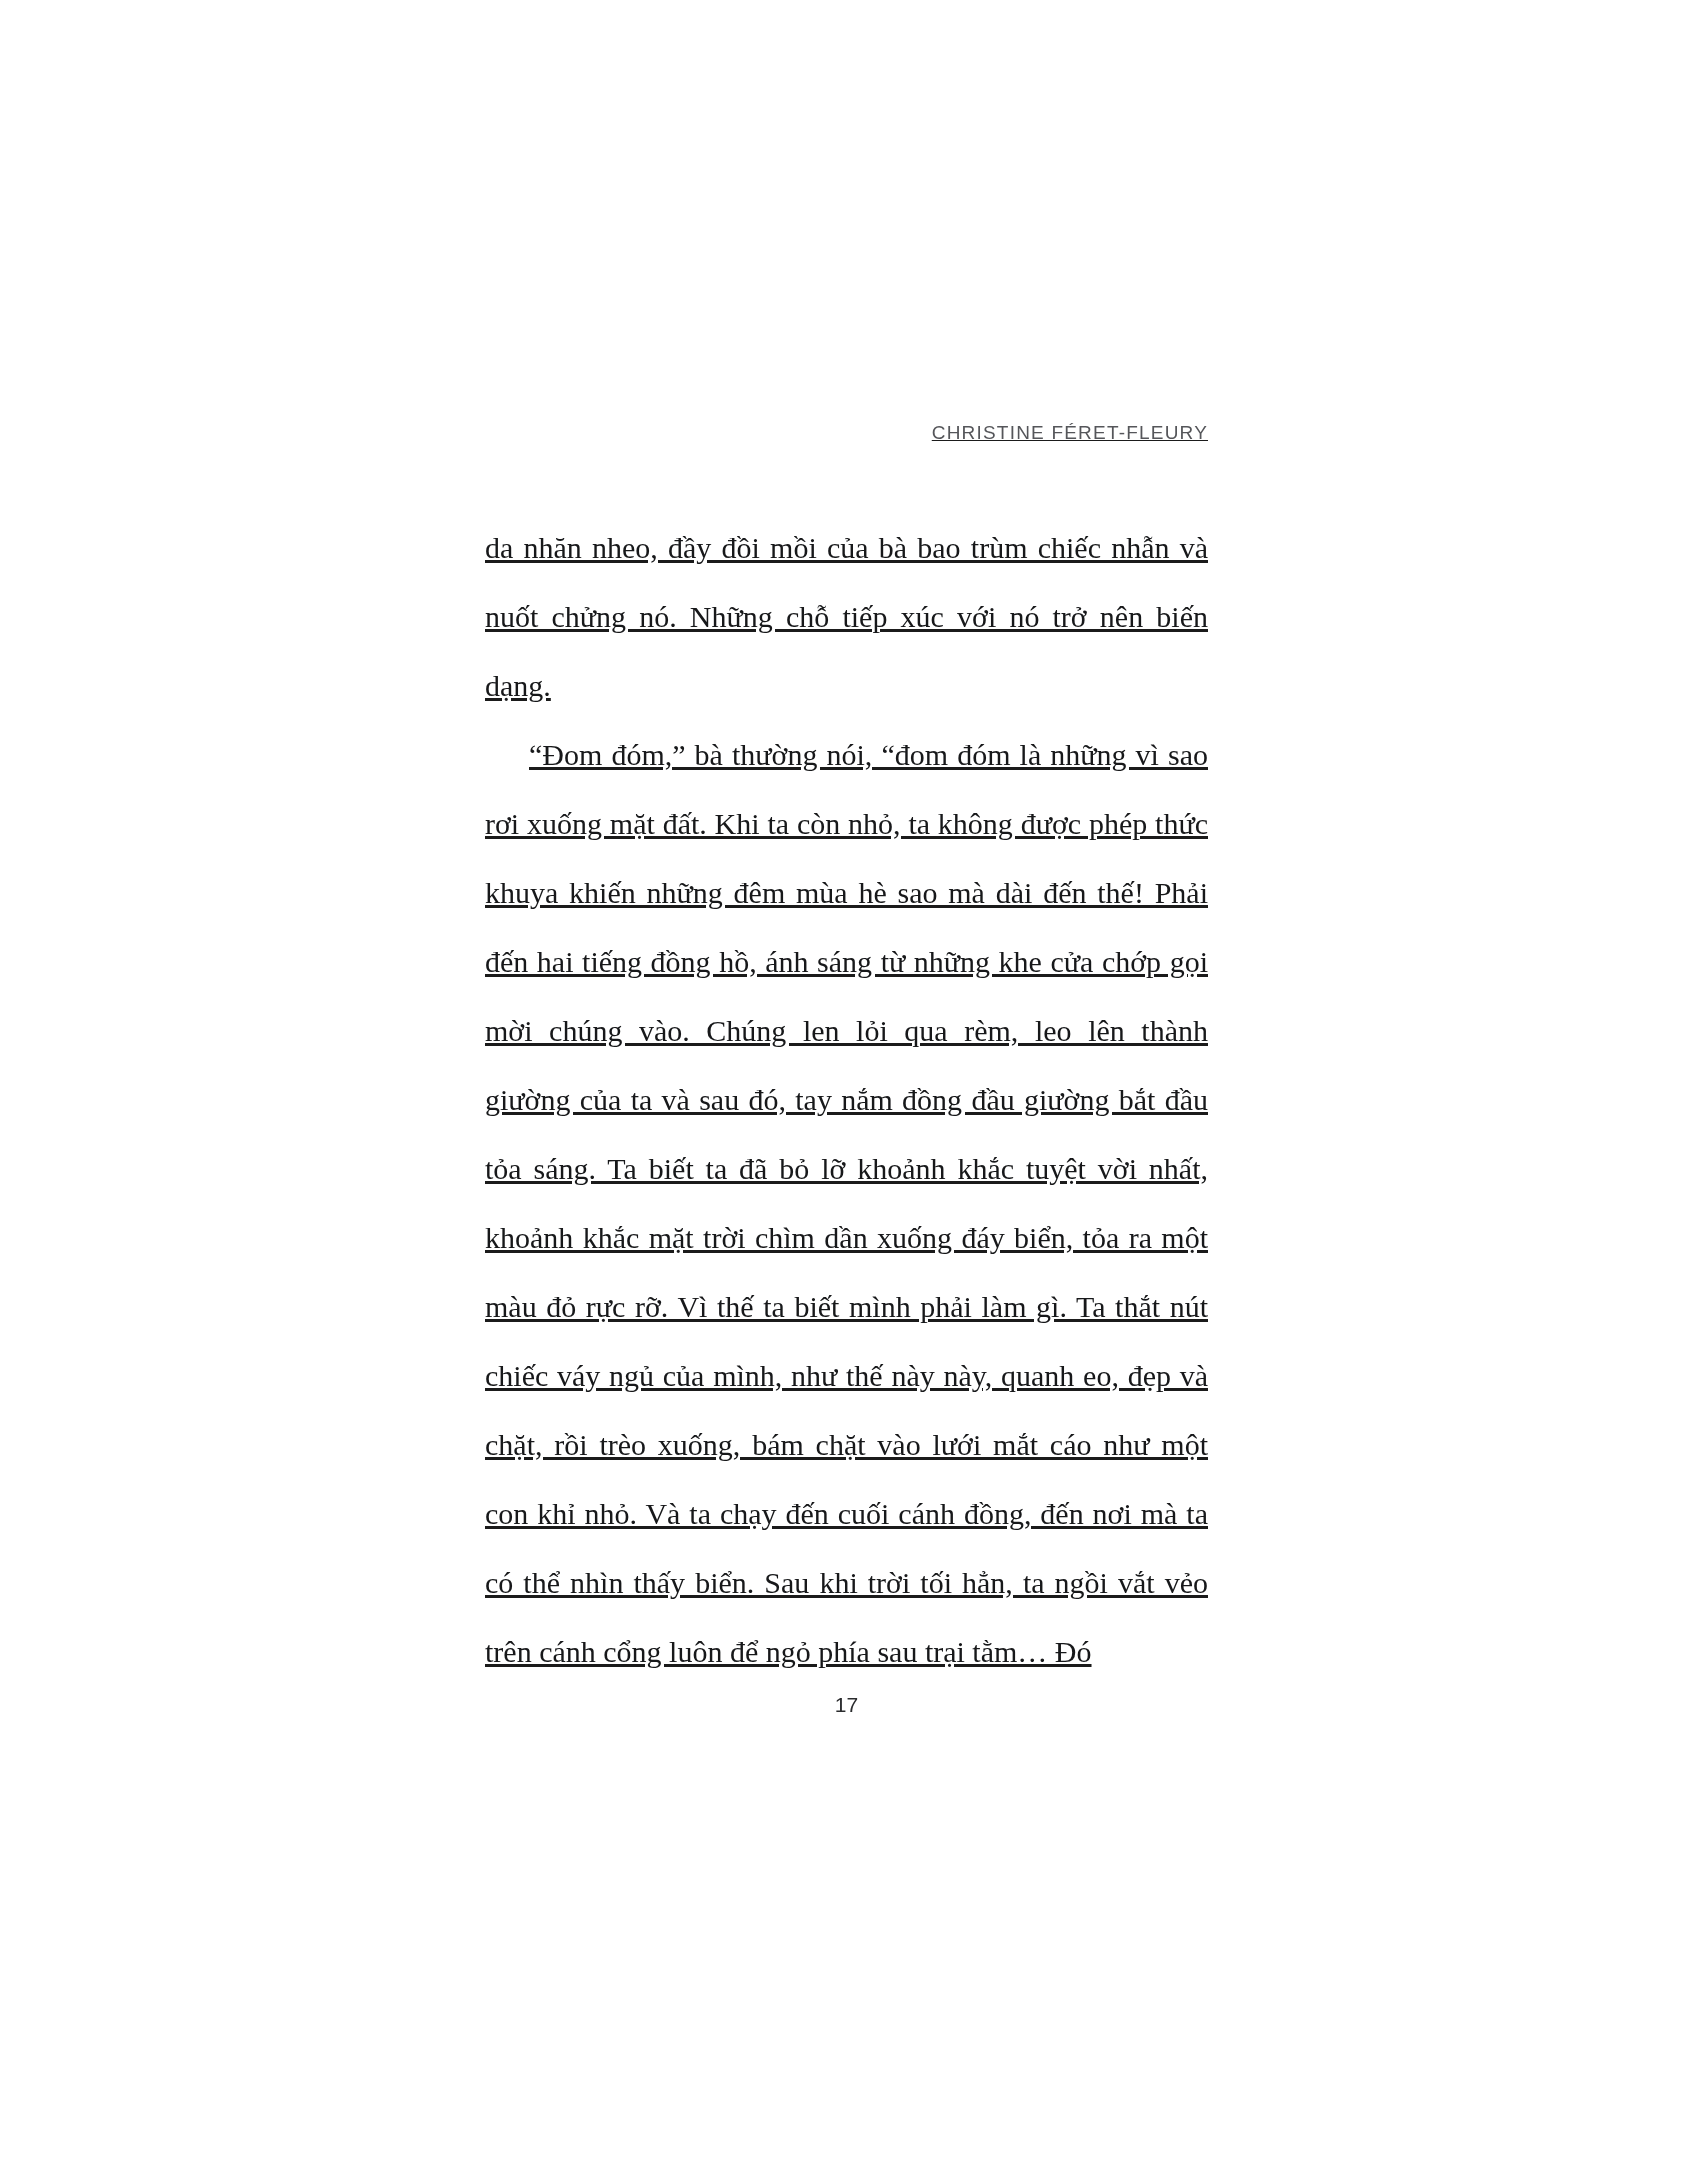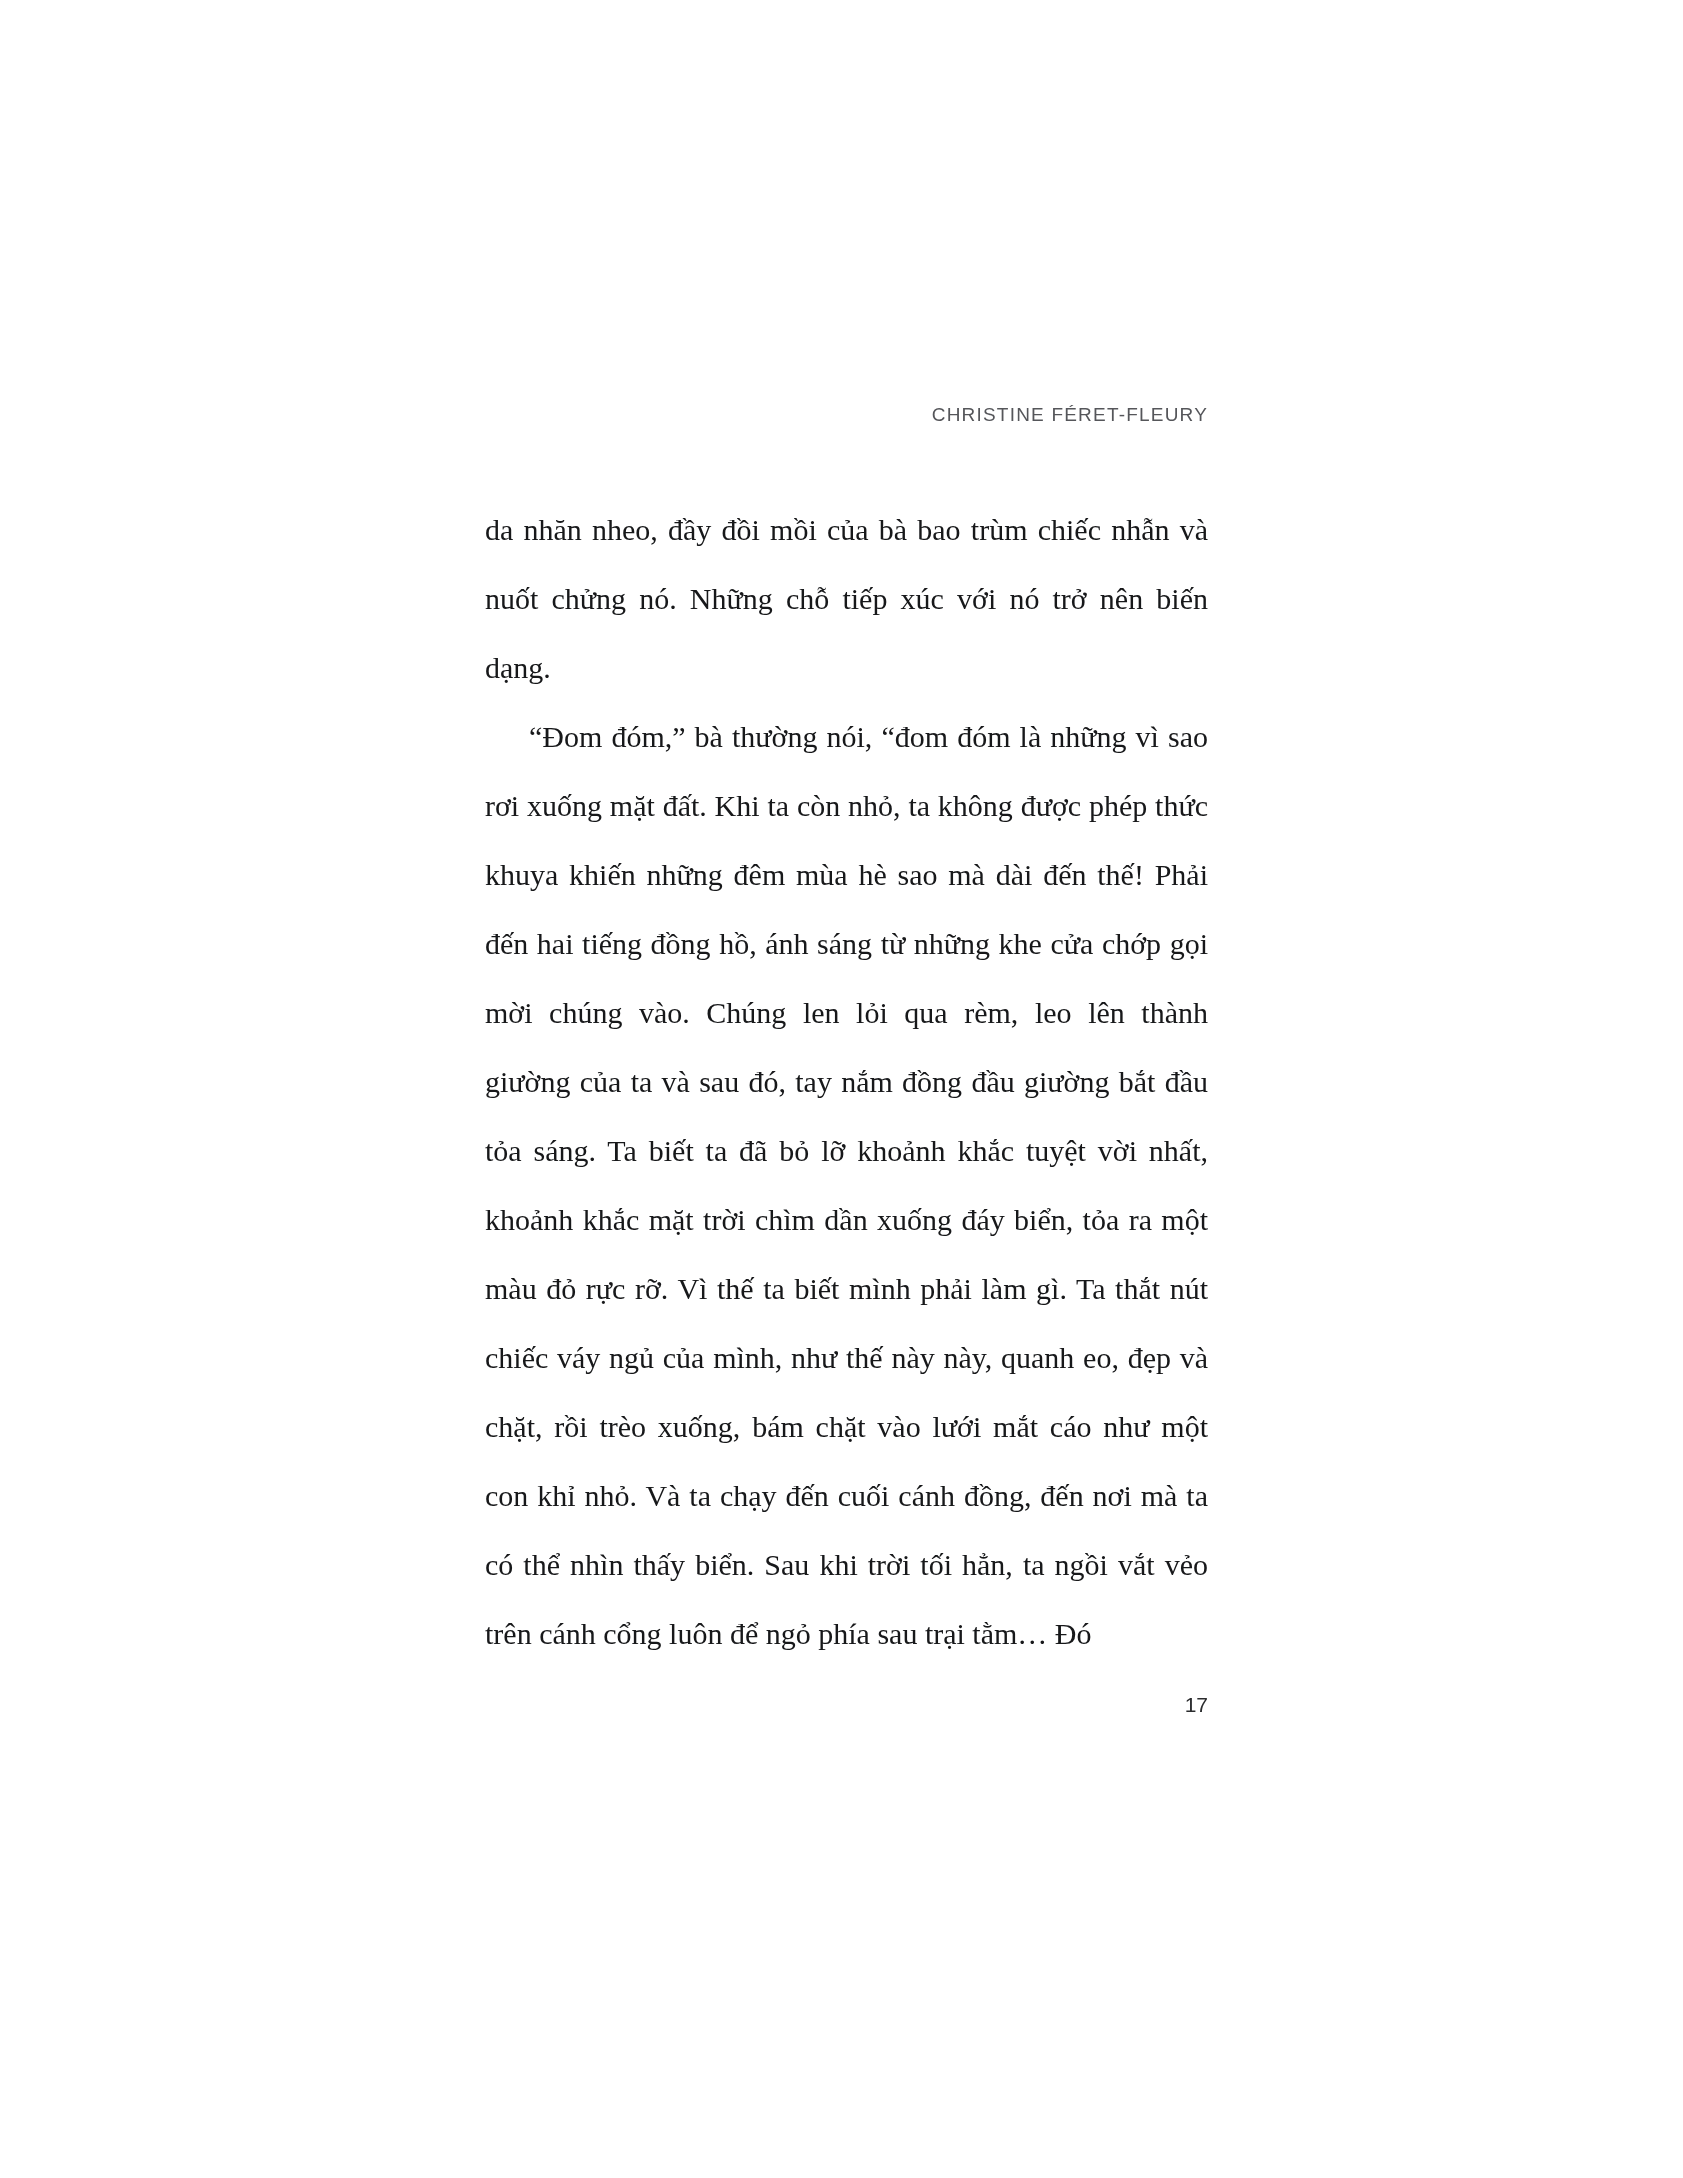--- a/index.html
+++ b/index.html
@@ -18,22 +18,23 @@
   .page {
     position: relative;
     width: 1683px;
     height: 2178px;
     box-sizing: border-box;
   }
 
   .content-column {
     position: absolute;
     left: 485px;
-    top: 404px;
+    top: 422px;
     width: 723px;
+    text-decoration: underline;
   }
 
   .running-head {
     font-family: "Liberation Sans", sans-serif;
     font-size: 19px;
     letter-spacing: 1.2px;
     color: #55565a;
     text-align: right;
     margin: 0 0 69px 0;
     white-space: nowrap;
@@ -55,21 +56,21 @@
 
   .body-text p + p {
     margin-top: 0;
   }
 
   .folio {
     position: absolute;
     left: 485px;
     top: 1693px;
     width: 723px;
-    text-align: right;
+    text-align: center;
     font-family: "Liberation Sans", sans-serif;
     font-size: 21px;
     color: #2b2c2e;
   }
 </style>
 </head>
 <body>
 
 <div class="page">
 

